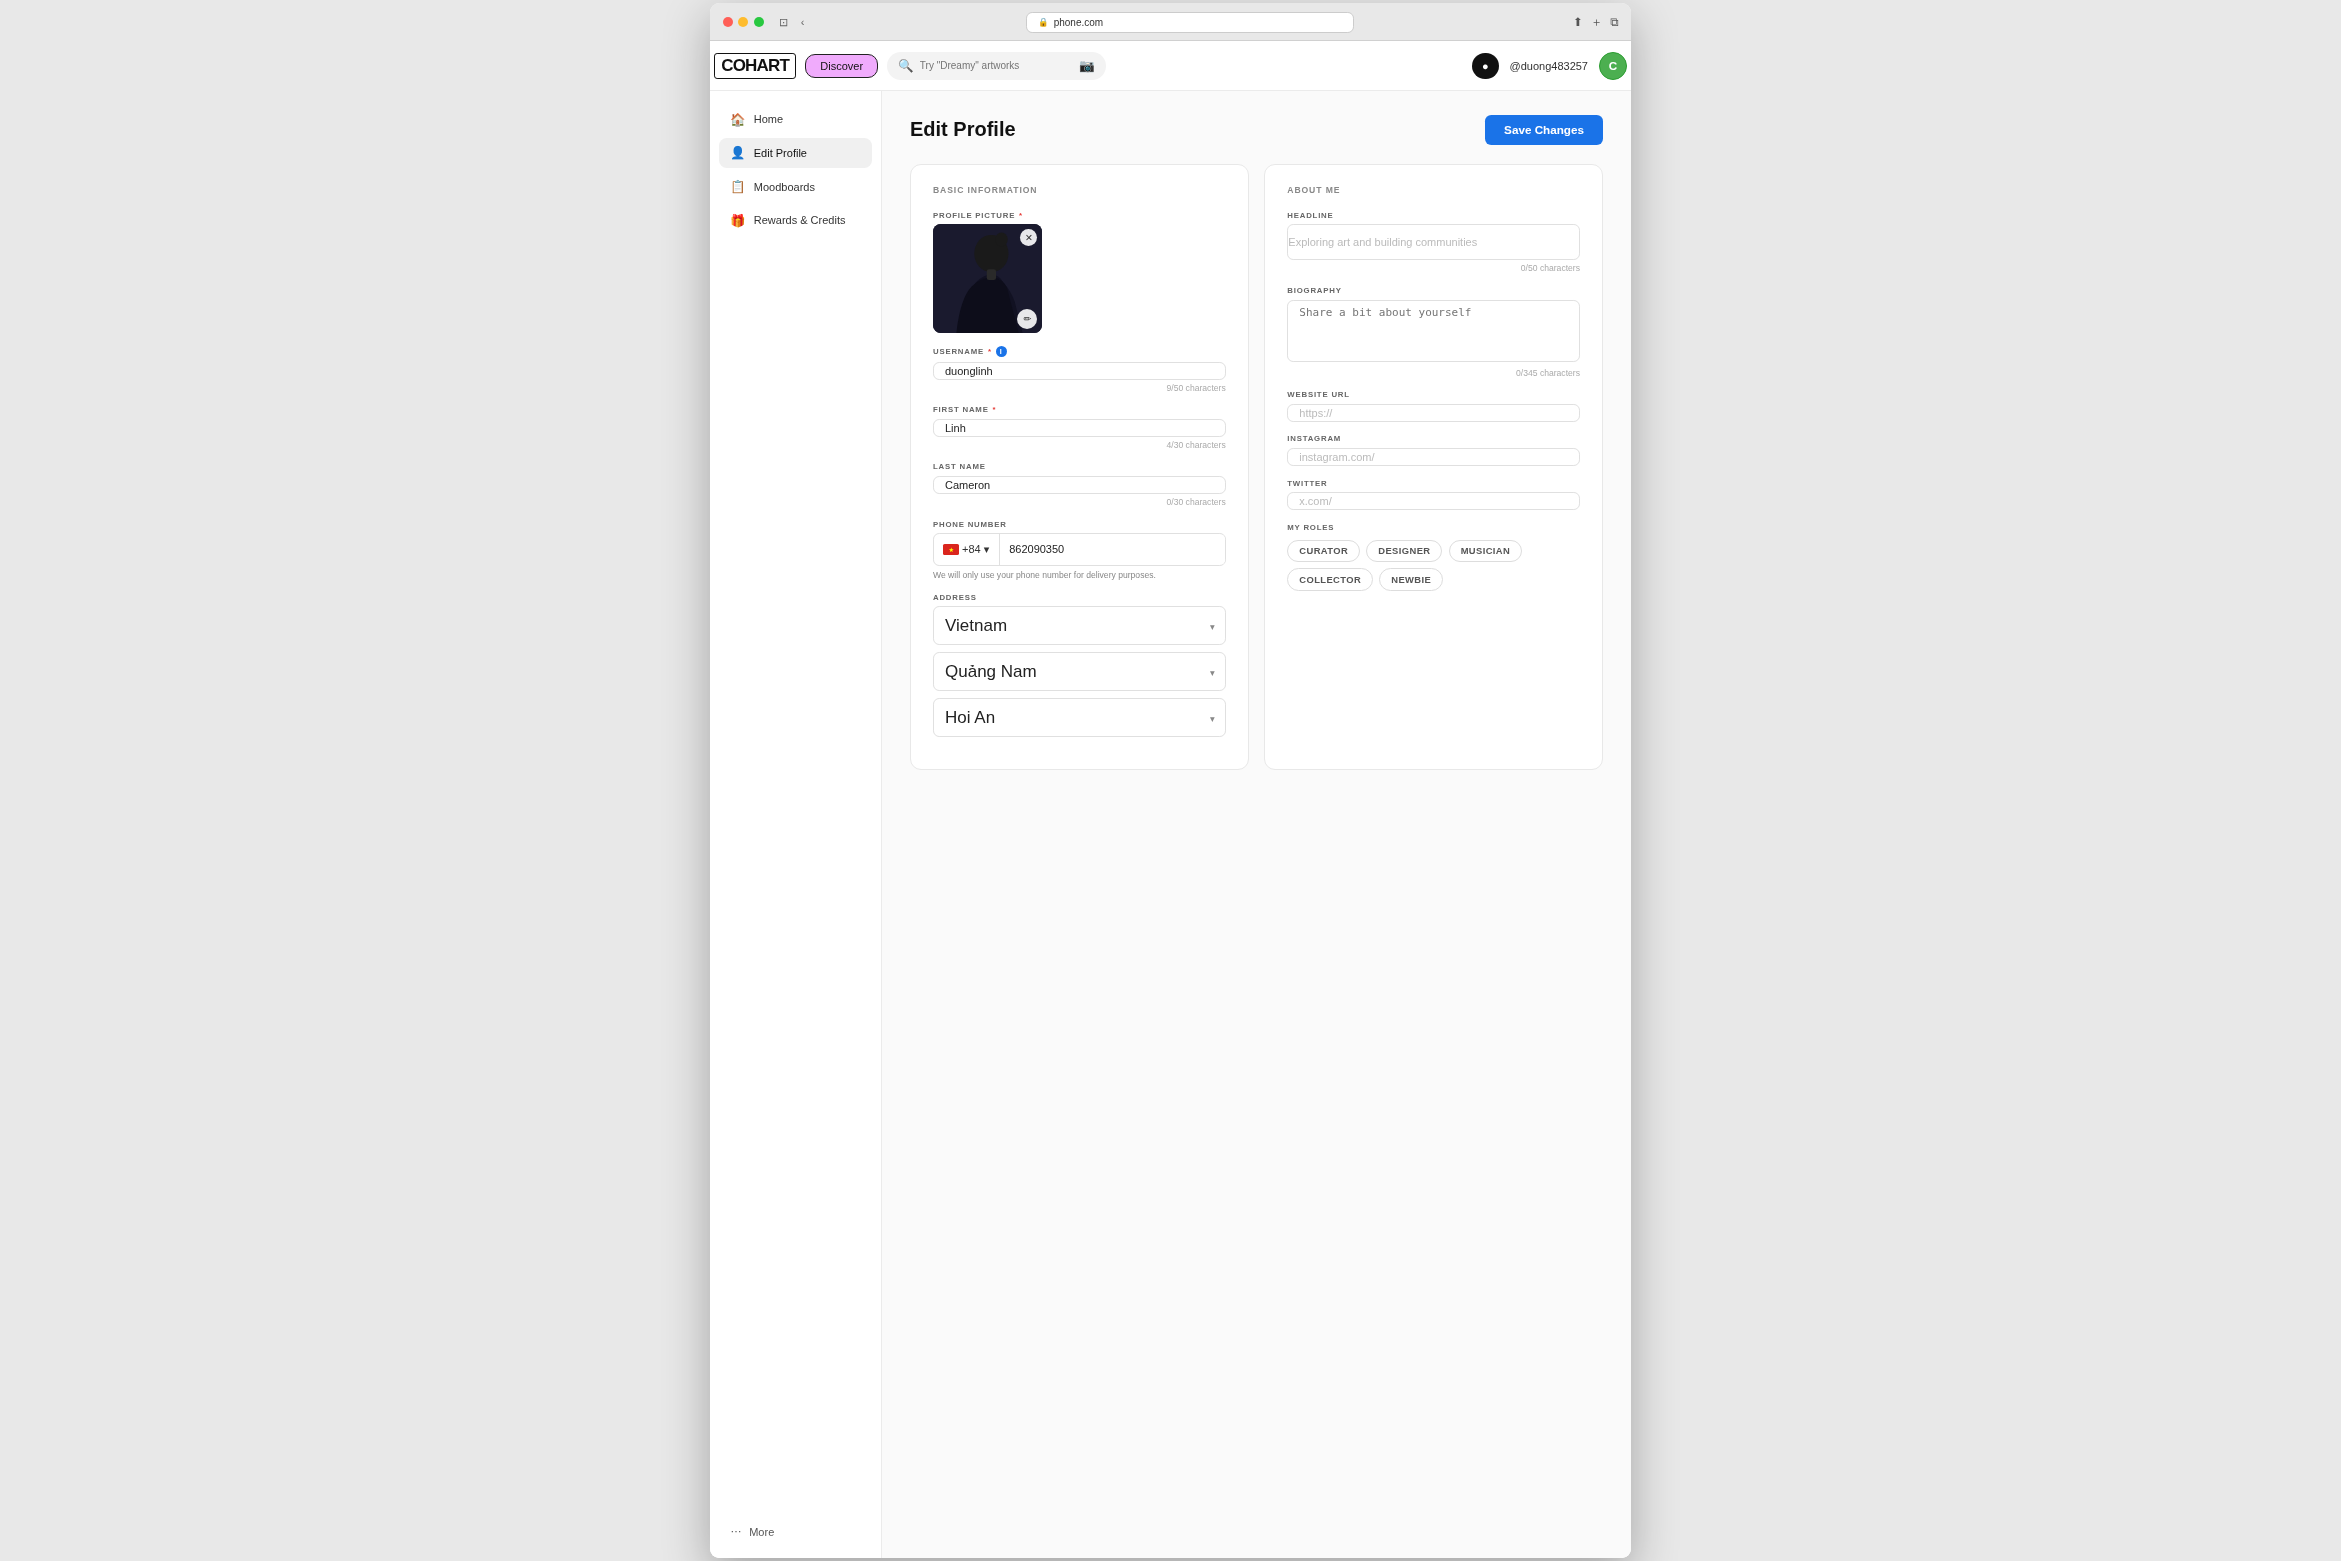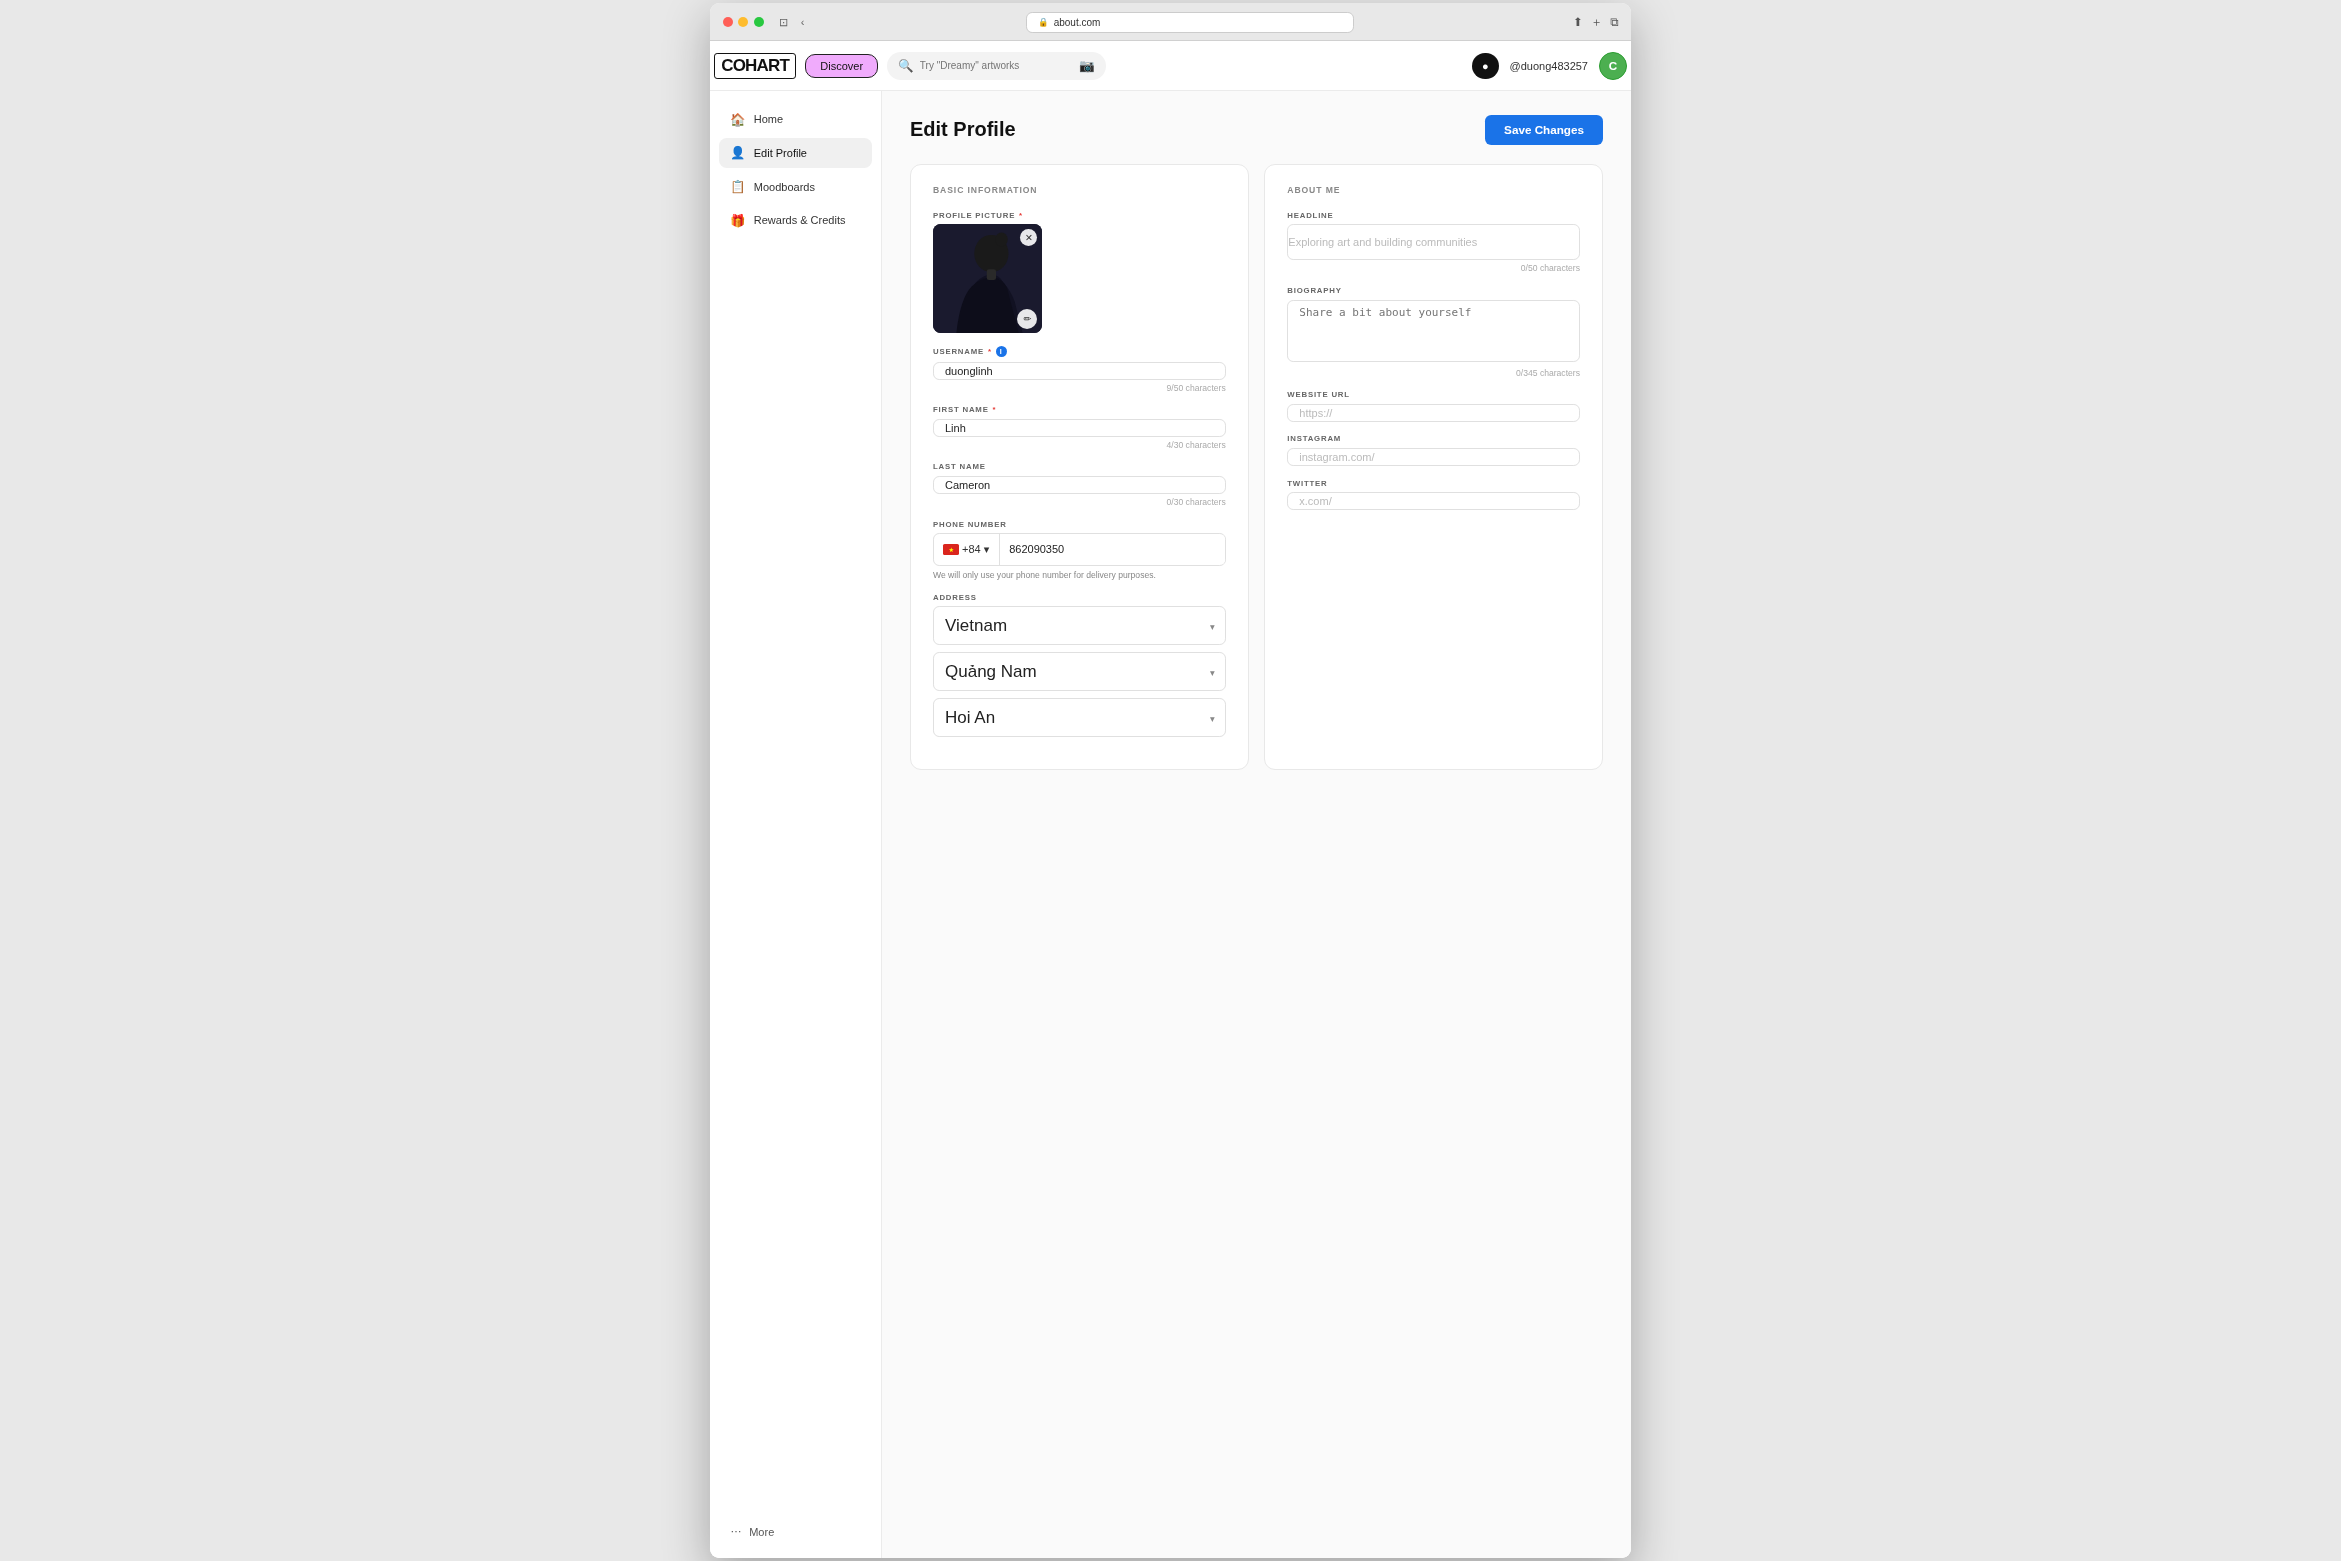--- a/index.html
+++ b/index.html
@@ -487,21 +487,21 @@
       <button class="tl-btn tl-min"></button>
       <button class="tl-btn tl-max"></button>
     </div>
     <div class="browser-controls">
       <button class="browser-icon-btn">⊡</button>
       <button class="browser-icon-btn">‹</button>
     </div>
     <div class="address-bar-wrapper">
       <div class="address-bar">
         <span class="lock-icon">🔒</span>
-        <span>about.com</span>
+        <span>phone.com</span>
       </div>
     </div>
     <div class="browser-right-btns">
       <button>⬆</button>
       <button>＋</button>
       <button>⧉</button>
     </div>
   </div>
 
   <div class="app-container">
@@ -683,19 +683,31 @@
               <input class="form-input" type="text" placeholder="instagram.com/" style="">
             </div>
 
             <div class="form-group">
               <div class="form-label">
                 <span>TWITTER</span>
               </div>
               <input class="form-input" type="text" placeholder="x.com/" style="">
             </div>
 
+            <div class="form-group">
+              <div class="form-label">
+                <span>MY ROLES</span>
+              </div>
+              <div class="roles-container">
+                <span class="role-tag">CURATOR</span>
+                <span class="role-tag">DESIGNER</span>
+                <span class="role-tag">MUSICIAN</span>
+                <span class="role-tag">COLLECTOR</span>
+                <span class="role-tag">NEWBIE</span>
+              </div>
+            </div>
           </div>
         </div>
       </main>
     </div>
   </div>
 </div>
 
 
 </body></html>

